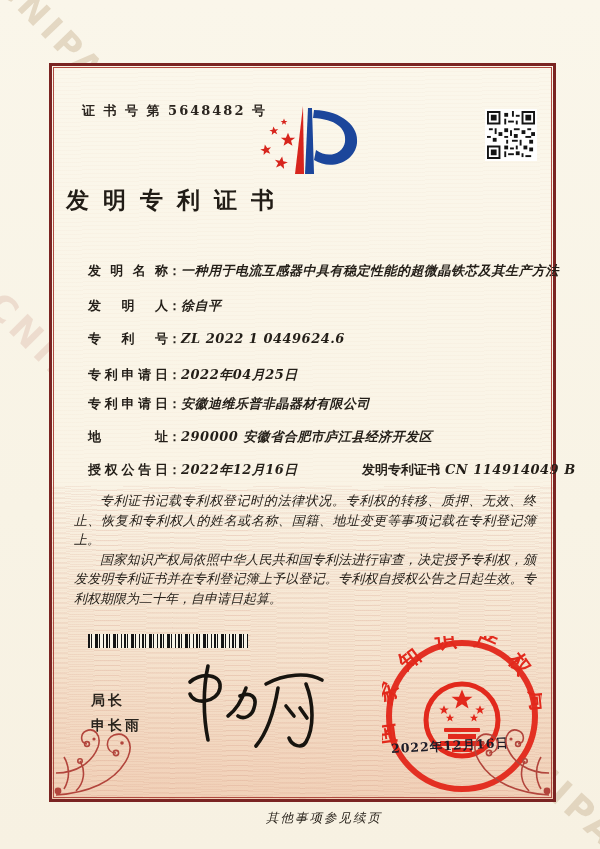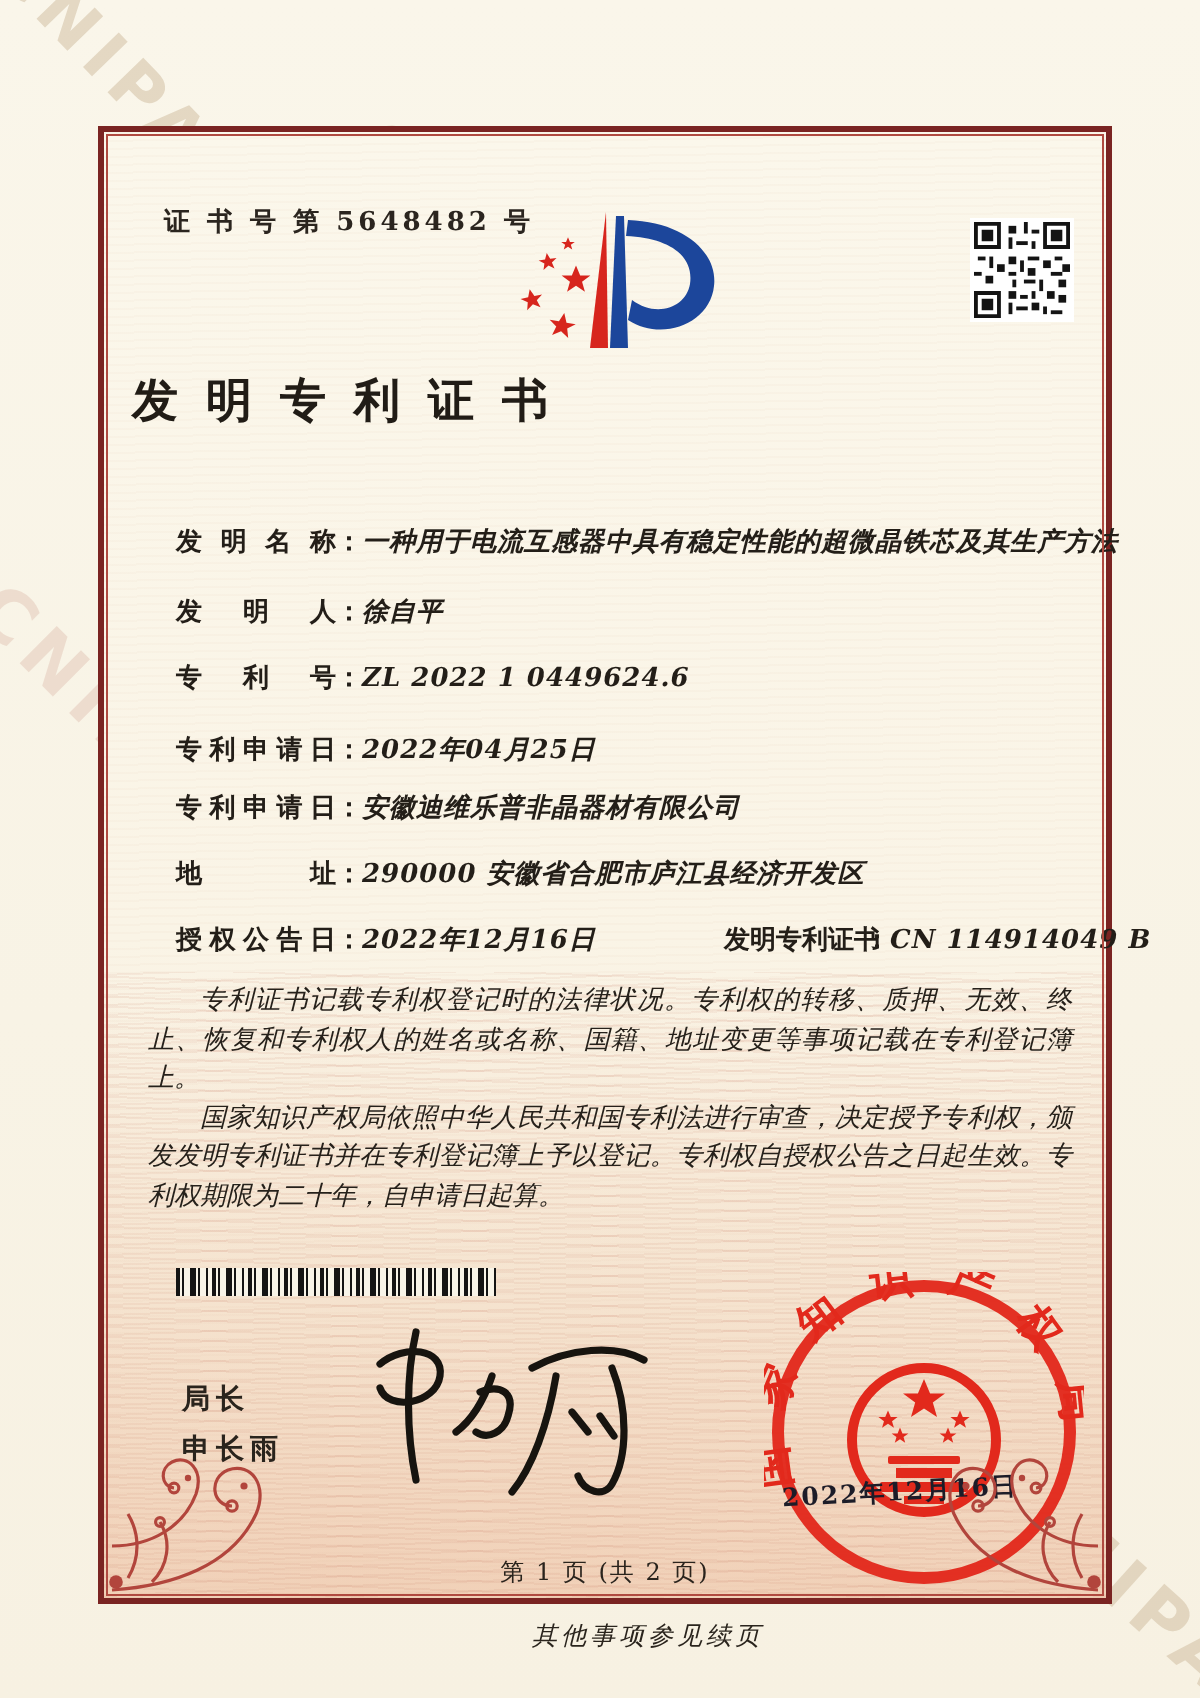--- a/index.html
+++ b/index.html
@@ -253,21 +253,20 @@
         <path transform="translate(68,82) scale(0.42)" d="M0,-10 L2.9,-3.1 10,-3.1 4.2,1.2 6.2,8.1 0,4 -6.2,8.1 -4.2,1.2 -10,-3.1 -2.9,-3.1 Z"></path>
         <path transform="translate(92,82) scale(0.42)" d="M0,-10 L2.9,-3.1 10,-3.1 4.2,1.2 6.2,8.1 0,4 -6.2,8.1 -4.2,1.2 -10,-3.1 -2.9,-3.1 Z"></path>
         <rect x="62" y="92" width="36" height="4" rx="1"></rect>
         <rect x="66" y="98" width="28" height="5"></rect>
         <rect x="58" y="105" width="44" height="5" rx="1"></rect>
         <rect x="70" y="112" width="20" height="4"></rect>
       </g>
     </svg>
     <div class="seal-date">2022年12月16日</div>
 
-    <div class="page-num">第 1 页 (共 2 页)</div>
 
     <svg class="corner br" viewBox="0 0 92 100">
       <g fill="none" stroke="#b2453c" stroke-width="1.6">
         <path d="M90,98 C60,96 30,86 18,60 C12,46 20,34 32,38 C42,42 40,56 30,56"></path>
         <path d="M90,76 C70,76 54,66 48,50 C44,38 52,30 60,34 C66,37 66,46 59,47"></path>
         <path d="M70,94 C62,86 60,74 66,64"></path>
         <path d="M82,92 C76,82 76,70 82,60"></path>
         <circle cx="30" cy="56" r="2.6"></circle>
         <circle cx="59" cy="47" r="2.4"></circle>
         <circle cx="66" cy="64" r="2.2"></circle>

